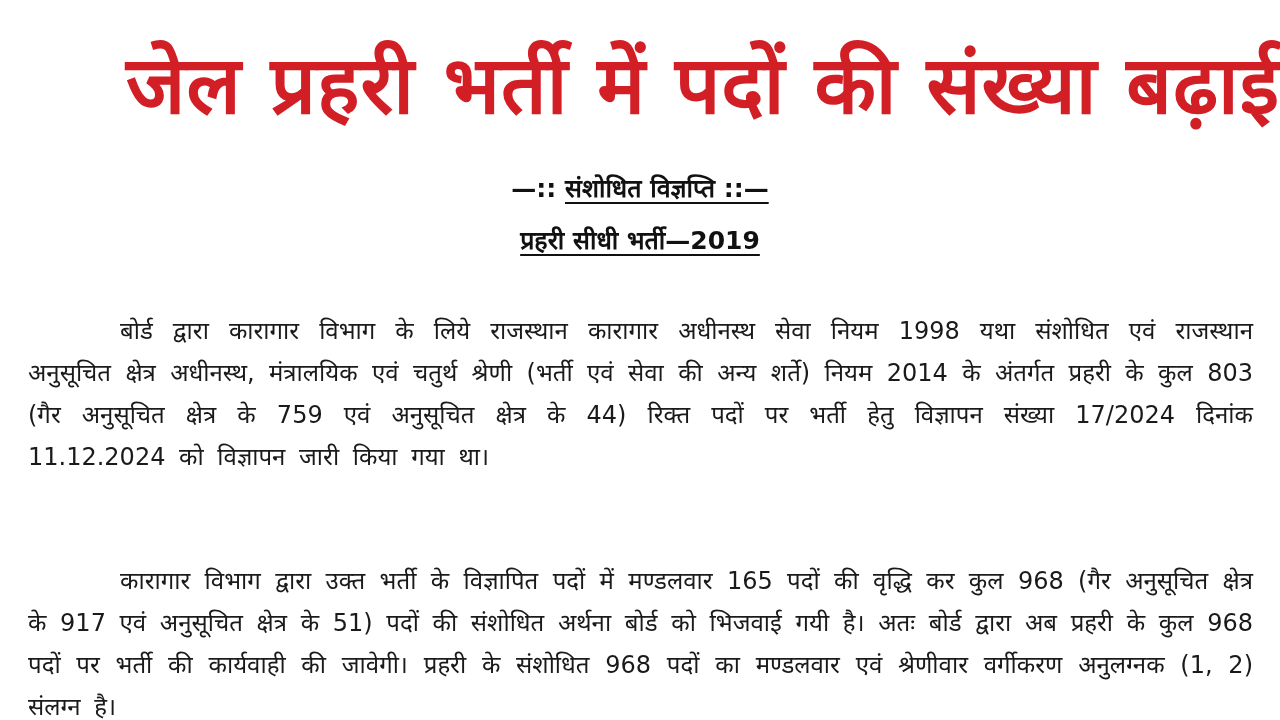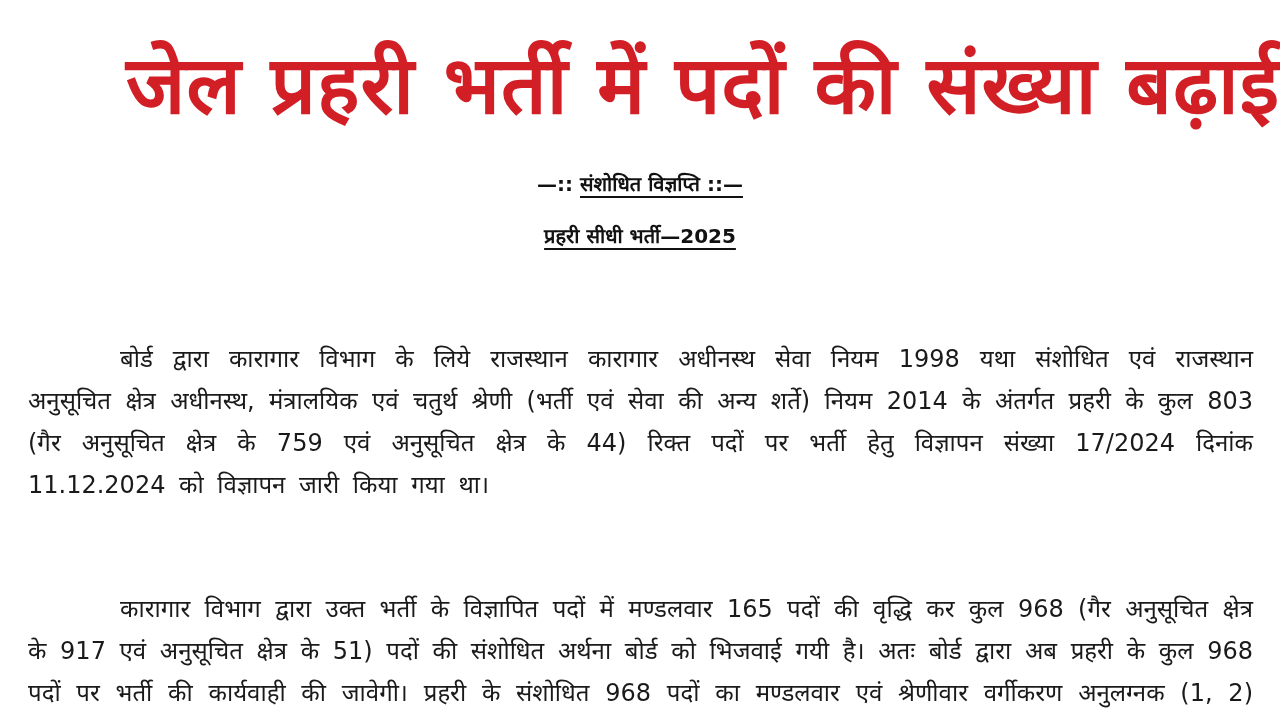--- a/index.html
+++ b/index.html
@@ -29,61 +29,60 @@
       letter-spacing: 1px;
       white-space: nowrap;
     }
     .subhead {
       position: absolute;
       left: 0;
       width: 1280px;
       text-align: center;
       font-family: "DejaVu Sans", sans-serif;
       font-weight: bold;
-      font-size: 20px;
+      font-size: 25px;
       color: #111111;
       white-space: nowrap;
     }
     .subhead.line1 { top: 170px; }
     .subhead.line2 { top: 222px; }
     .subhead .u {
       text-decoration: underline;
       text-underline-offset: 5px;
       text-decoration-thickness: 2px;
     }
     .body-text {
       position: absolute;
       left: 28px;
       width: 1225px;
       font-family: "DejaVu Sans", "Liberation Sans", sans-serif;
       font-size: 24px;
       line-height: 42px;
       color: #1a1a1a;
       text-align: justify;
       word-spacing: 6px;
-      margin-top: 28px;
     }
     .body-text.p1 { top: 310px; }
     .body-text.p2 { top: 560px; }
     .body-text p {
       margin: 0;
       text-indent: 92px;
     }
   </style>
 </head>
 <body>
 
 <div class="headline">जेल प्रहरी भर्ती में पदों की संख्या बढ़ाई</div>
 
 <div class="subhead line1">
   <span>—:: </span><span class="u">संशोधित विज्ञप्ति ::—</span>
 </div>
 
 <div class="subhead line2">
-  <span class="u">प्रहरी सीधी भर्ती—2025</span>
+  <span class="u">प्रहरी सीधी भर्ती—2019</span>
 </div>
 
 <div class="body-text p1">
   <p>बोर्ड द्वारा कारागार विभाग के लिये राजस्थान कारागार अधीनस्थ सेवा नियम 1998 यथा संशोधित एवं राजस्थान अनुसूचित क्षेत्र अधीनस्थ, मंत्रालयिक एवं चतुर्थ श्रेणी (भर्ती एवं सेवा की अन्य शर्ते) नियम 2014 के अंतर्गत प्रहरी के कुल 803 (गैर अनुसूचित क्षेत्र के 759 एवं अनुसूचित क्षेत्र के 44) रिक्त पदों पर भर्ती हेतु विज्ञापन संख्या 17/2024 दिनांक 11.12.2024 को विज्ञापन जारी किया गया था।</p>
 </div>
 
 <div class="body-text p2">
   <p>कारागार विभाग द्वारा उक्त भर्ती के विज्ञापित पदों में मण्डलवार 165 पदों की वृद्धि कर कुल 968 (गैर अनुसूचित क्षेत्र के 917 एवं अनुसूचित क्षेत्र के 51) पदों की संशोधित अर्थना बोर्ड को भिजवाई गयी है। अतः बोर्ड द्वारा अब प्रहरी के कुल 968 पदों पर भर्ती की कार्यवाही की जावेगी। प्रहरी के संशोधित 968 पदों का मण्डलवार एवं श्रेणीवार वर्गीकरण अनुलग्नक (1, 2) संलग्न है।</p>
 </div>
 

